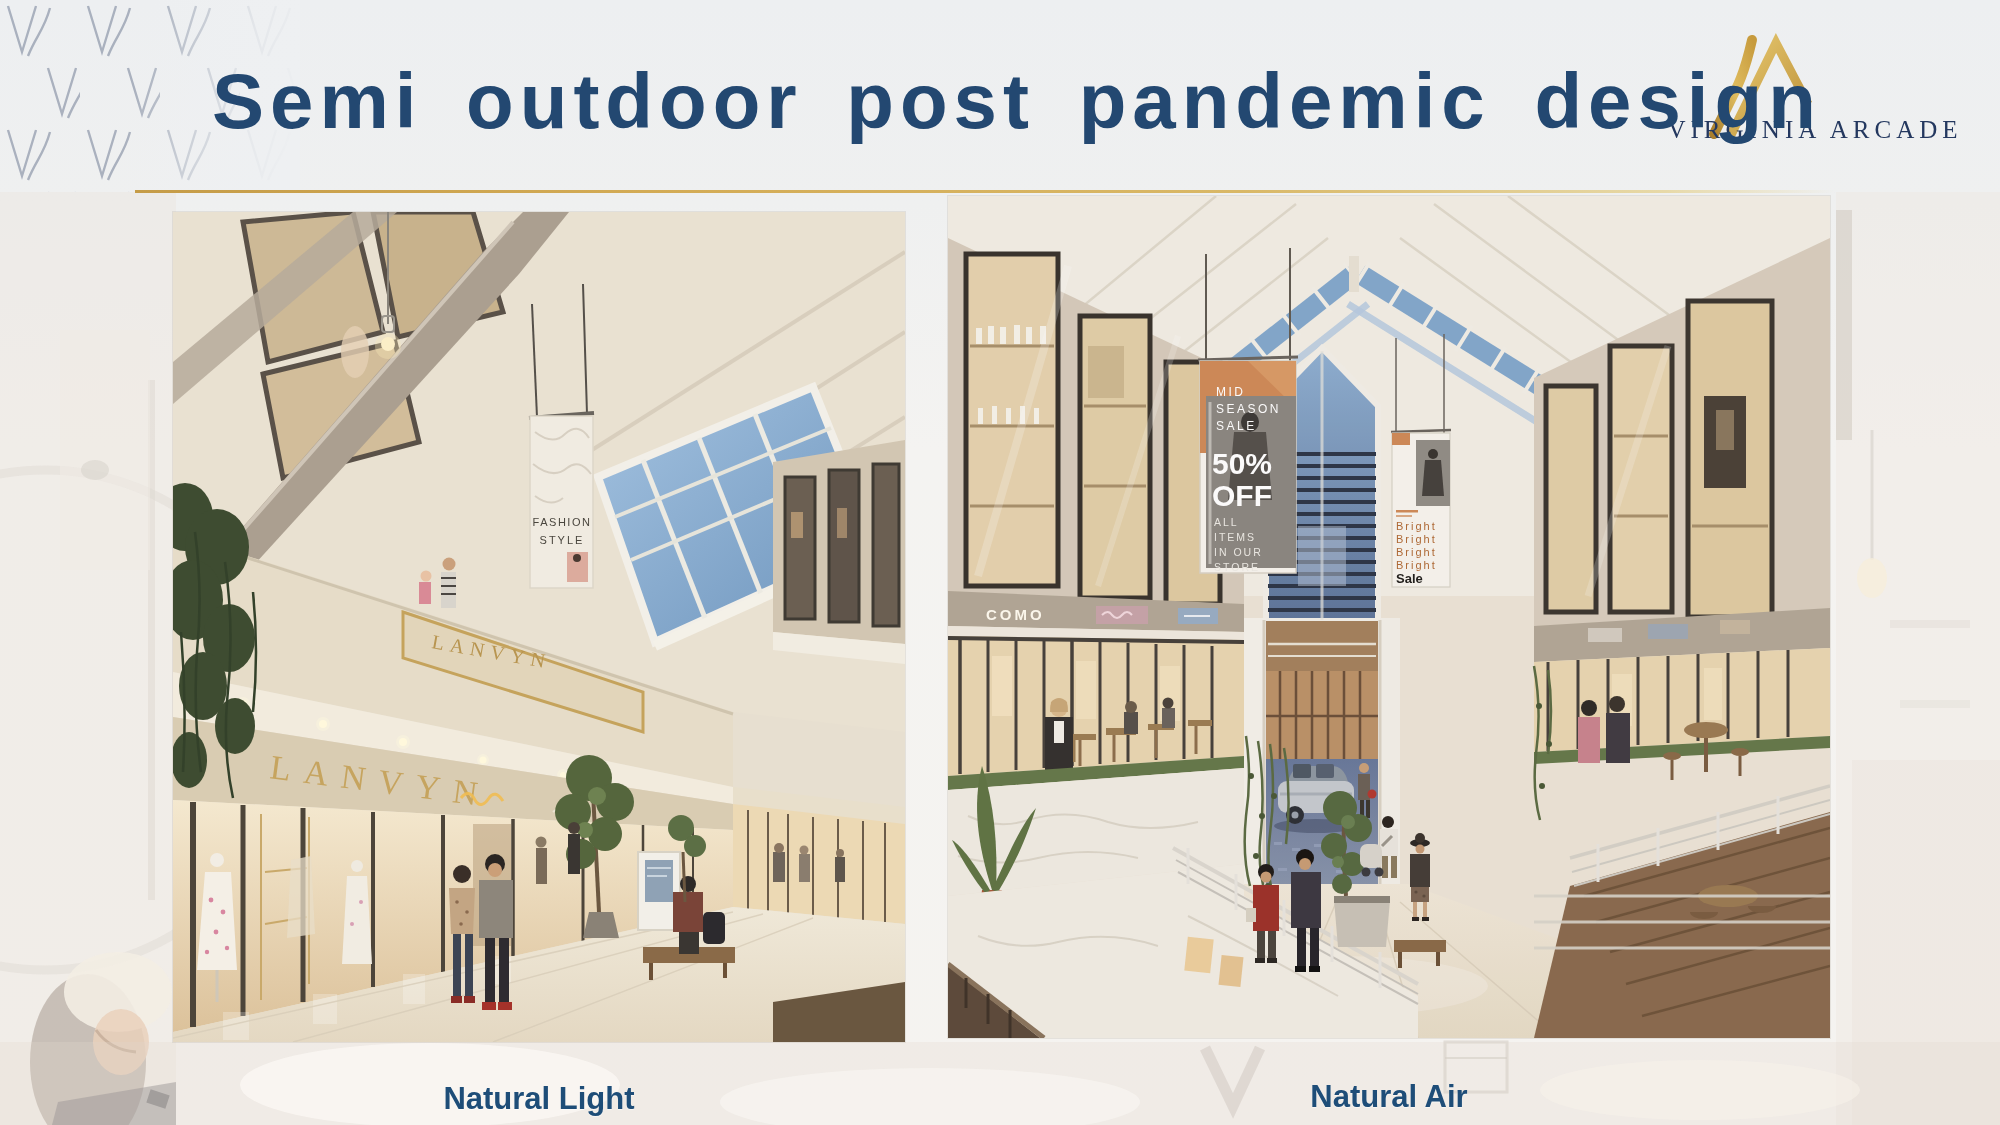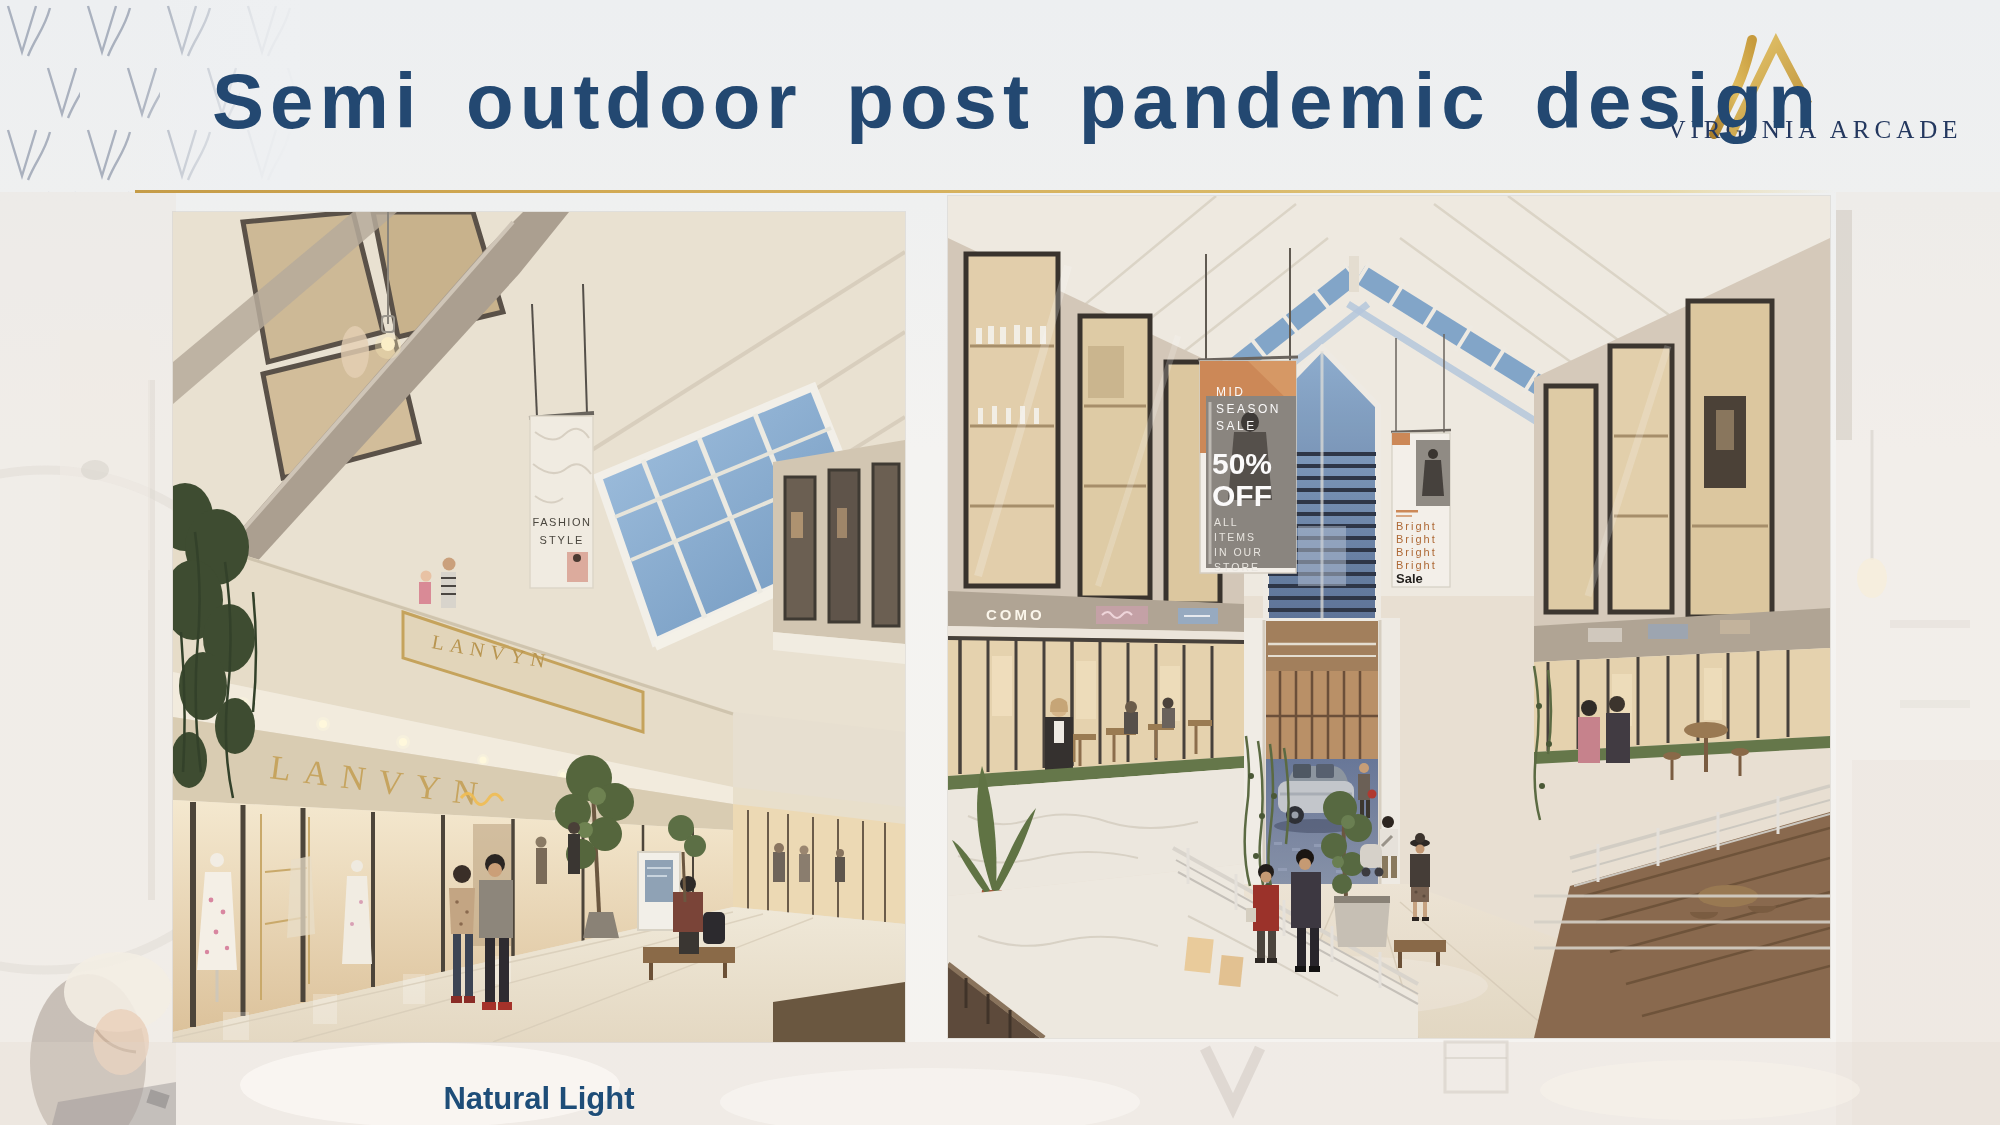--- a/index.html
+++ b/index.html
@@ -855,14 +855,15 @@
       <line x1="467" y1="706" x2="467" y2="722" stroke="#caa582" stroke-width="4"></line>
       <line x1="477" y1="706" x2="477" y2="722" stroke="#caa582" stroke-width="4"></line>
       <rect x="464" y="721" width="7" height="4" fill="#2a2420"></rect>
         <rect x="474" y="721" width="7" height="4" fill="#2a2420"></rect>
     </g>
 
     <rect x="0" y="0" width="882" height="842" fill="#7a6a52" opacity="0.03"></rect>
   </svg>
 
   <div id="caption-left" class="abs caption">Natural Light</div>
+  <div id="caption-right" class="abs caption">Natural Air</div>
 
 </div>
 
 </body></html>

